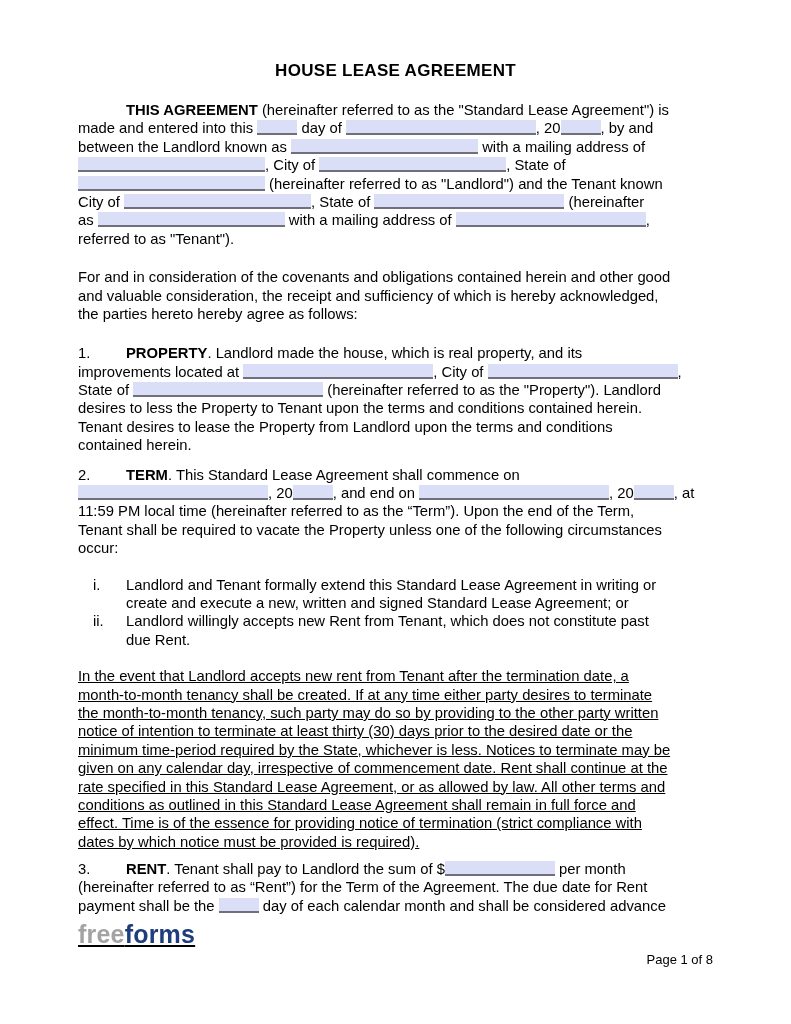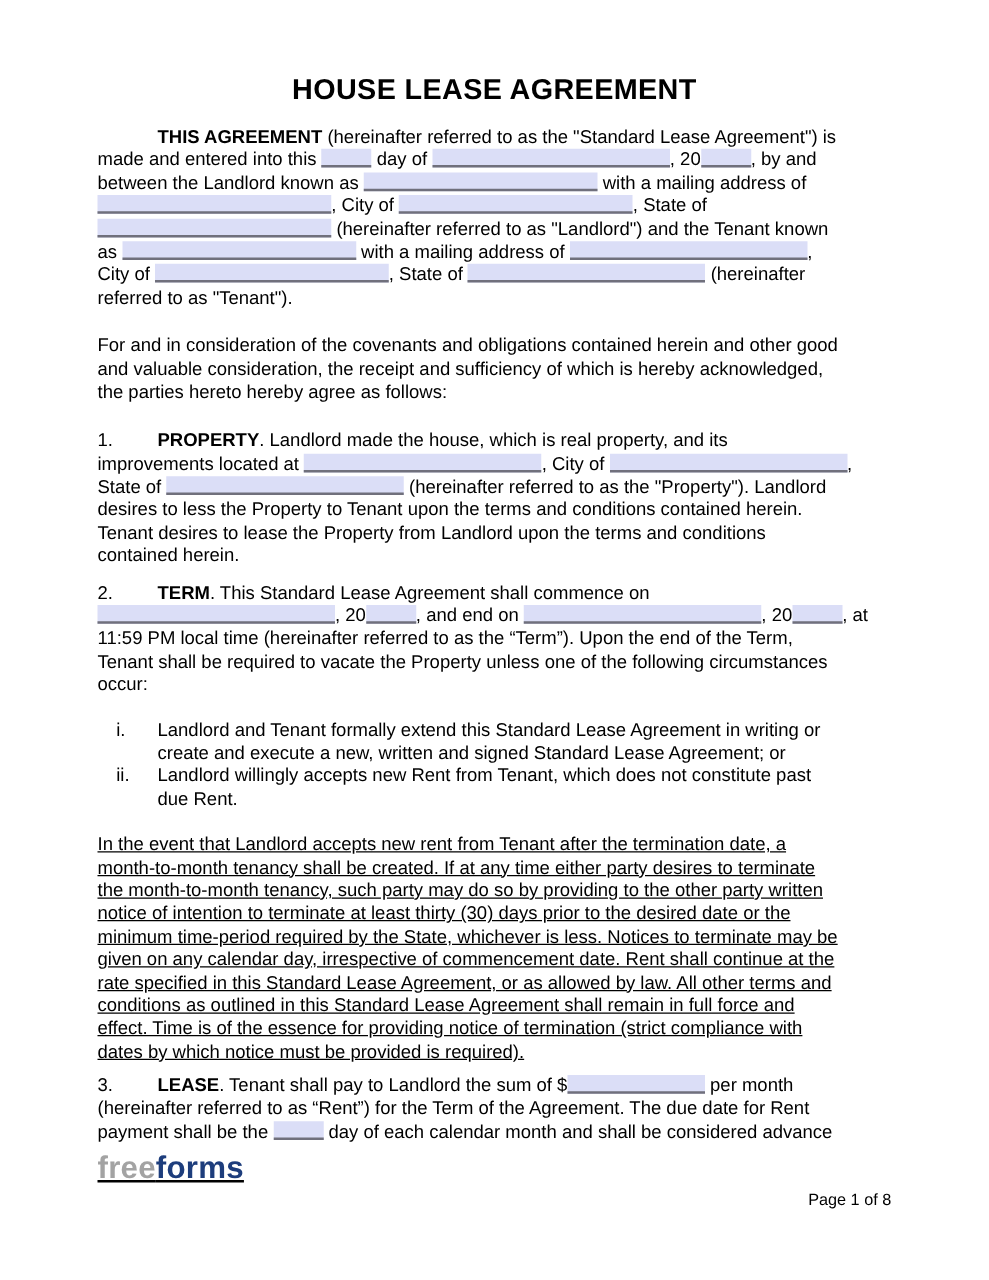--- a/index.html
+++ b/index.html
@@ -16,21 +16,21 @@
   #doc {
     position: absolute;
     left: 78px;
     top: 0;
     width: 635px;
   }
   .doc-title {
     margin-top: 58px;
     text-align: center;
     font-weight: bold;
-    font-size: 23px;
+    font-size: 17px;
     line-height: 26px;
     letter-spacing: 0.3px;
   }
   .block { margin-top: 16px; }
   [data-name="intro-paragraph"]          { margin-top: 17px; }
   [data-name="consideration-paragraph"]  { margin-top: 20px; }
   [data-name="section-1-property"]       { margin-top: 21px; }
   [data-name="section-2-term"]           { margin-top: 11px; }
   [data-name="circumstances-list"]       { margin-top: 18px; }
   [data-name="month-to-month-paragraph"] { margin-top: 18px; text-decoration: underline; }
@@ -78,22 +78,22 @@
 <div id="page" data-name="document-page">
   <div id="doc" data-name="document-body">
     <div class="doc-title" data-name="page-title">HOUSE LEASE AGREEMENT</div>
     <div id="blocks" data-name="document-blocks">
         <div class="block" data-name="intro-paragraph">
           <div class="line" data-name="text-line"><span class="sp" data-name="indent-spacer" style="width: 48px;"></span><span class="b" data-name="bold-text-run">THIS AGREEMENT</span><span data-name="text-run"> (hereinafter referred to as the "Standard Lease Agreement") is</span></div>
           <div class="line" data-name="text-line"><span data-name="text-run">made and entered into this </span><span class="field" data-name="form-field-blank" style="width: 40px;"></span><span data-name="text-run"> day of </span><span class="field" data-name="form-field-blank" style="width: 190px;"></span><span data-name="text-run">, 20</span><span class="field" data-name="form-field-blank" style="width: 40px;"></span><span data-name="text-run">, by and</span></div>
           <div class="line" data-name="text-line"><span data-name="text-run">between the Landlord known as </span><span class="field" data-name="form-field-blank" style="width: 187px;"></span><span data-name="text-run"> with a mailing address of</span></div>
           <div class="line" data-name="text-line"><span class="field" data-name="form-field-blank" style="width: 187px;"></span><span data-name="text-run">, City of </span><span class="field" data-name="form-field-blank" style="width: 187px;"></span><span data-name="text-run">, State of</span></div>
           <div class="line" data-name="text-line"><span class="field" data-name="form-field-blank" style="width: 187px;"></span><span data-name="text-run"> (hereinafter referred to as "Landlord") and the Tenant known</span></div>
+          <div class="line" data-name="text-line"><span data-name="text-run">City of </span><span class="field" data-name="form-field-blank" style="width: 187px;"></span><span data-name="text-run">, State of </span><span class="field" data-name="form-field-blank" style="width: 190px;"></span><span data-name="text-run"> (hereinafter</span></div>
           <div class="line" data-name="text-line"><span data-name="text-run">as </span><span class="field" data-name="form-field-blank" style="width: 187px;"></span><span data-name="text-run"> with a mailing address of </span><span class="field" data-name="form-field-blank" style="width: 190px;"></span><span data-name="text-run">,</span></div>
-          <div class="line" data-name="text-line"><span data-name="text-run">City of </span><span class="field" data-name="form-field-blank" style="width: 187px;"></span><span data-name="text-run">, State of </span><span class="field" data-name="form-field-blank" style="width: 190px;"></span><span data-name="text-run"> (hereinafter</span></div>
           <div class="line" data-name="text-line"><span data-name="text-run">referred to as "Tenant").</span></div>
         </div>
         <div class="block" data-name="consideration-paragraph">
           <div class="line" data-name="text-line"><span data-name="text-run">For and in consideration of the covenants and obligations contained herein and other good</span></div>
           <div class="line" data-name="text-line"><span data-name="text-run">and valuable consideration, the receipt and sufficiency of which is hereby acknowledged,</span></div>
           <div class="line" data-name="text-line"><span data-name="text-run">the parties hereto hereby agree as follows:</span></div>
         </div>
         <div class="block" data-name="section-1-property">
           <div class="line" data-name="text-line"><span class="marker" data-name="section-number">1.</span><span class="b" data-name="bold-text-run">PROPERTY</span><span data-name="text-run">. Landlord made the house, which is real property, and its</span></div>
           <div class="line" data-name="text-line"><span data-name="text-run">improvements located at </span><span class="field" data-name="form-field-blank" style="width: 190px;"></span><span data-name="text-run">, City of </span><span class="field" data-name="form-field-blank" style="width: 190px;"></span><span data-name="text-run">,</span></div>
@@ -127,21 +127,21 @@
           <div class="line" data-name="text-line"><span data-name="text-run">the month-to-month tenancy, such party may do so by providing to the other party written</span></div>
           <div class="line" data-name="text-line"><span data-name="text-run">notice of intention to terminate at least thirty (30) days prior to the desired date or the</span></div>
           <div class="line" data-name="text-line"><span data-name="text-run">minimum time-period required by the State, whichever is less. Notices to terminate may be</span></div>
           <div class="line" data-name="text-line"><span data-name="text-run">given on any calendar day, irrespective of commencement date. Rent shall continue at the</span></div>
           <div class="line" data-name="text-line"><span data-name="text-run">rate specified in this Standard Lease Agreement, or as allowed by law. All other terms and</span></div>
           <div class="line" data-name="text-line"><span data-name="text-run">conditions as outlined in this Standard Lease Agreement shall remain in full force and</span></div>
           <div class="line" data-name="text-line"><span data-name="text-run">effect. Time is of the essence for providing notice of termination (strict compliance with</span></div>
           <div class="line" data-name="text-line"><span data-name="text-run">dates by which notice must be provided is required).</span></div>
         </div>
         <div class="block" data-name="section-3-rent">
-          <div class="line" data-name="text-line"><span class="marker" data-name="section-number">3.</span><span class="b" data-name="bold-text-run">LEASE</span><span data-name="text-run">. Tenant shall pay to Landlord the sum of $</span><span class="field" data-name="form-field-blank" style="width: 110px;"></span><span data-name="text-run"> per month</span></div>
+          <div class="line" data-name="text-line"><span class="marker" data-name="section-number">3.</span><span class="b" data-name="bold-text-run">RENT</span><span data-name="text-run">. Tenant shall pay to Landlord the sum of $</span><span class="field" data-name="form-field-blank" style="width: 110px;"></span><span data-name="text-run"> per month</span></div>
           <div class="line" data-name="text-line"><span data-name="text-run">(hereinafter referred to as “Rent”) for the Term of the Agreement. The due date for Rent</span></div>
           <div class="line" data-name="text-line"><span data-name="text-run">payment shall be the </span><span class="field" data-name="form-field-blank" style="width: 40px;"></span><span data-name="text-run"> day of each calendar month and shall be considered advance</span></div>
         </div>
       </div>
   </div>
 
   <div class="footer-logo" data-name="freeforms-logo"><span class="logo-free" data-name="logo-text-free">free</span><span class="logo-forms" data-name="logo-text-forms">forms</span></div>
   <div class="footer-page" data-name="page-number-label">Page 1 of 8</div>
 </div>
 

